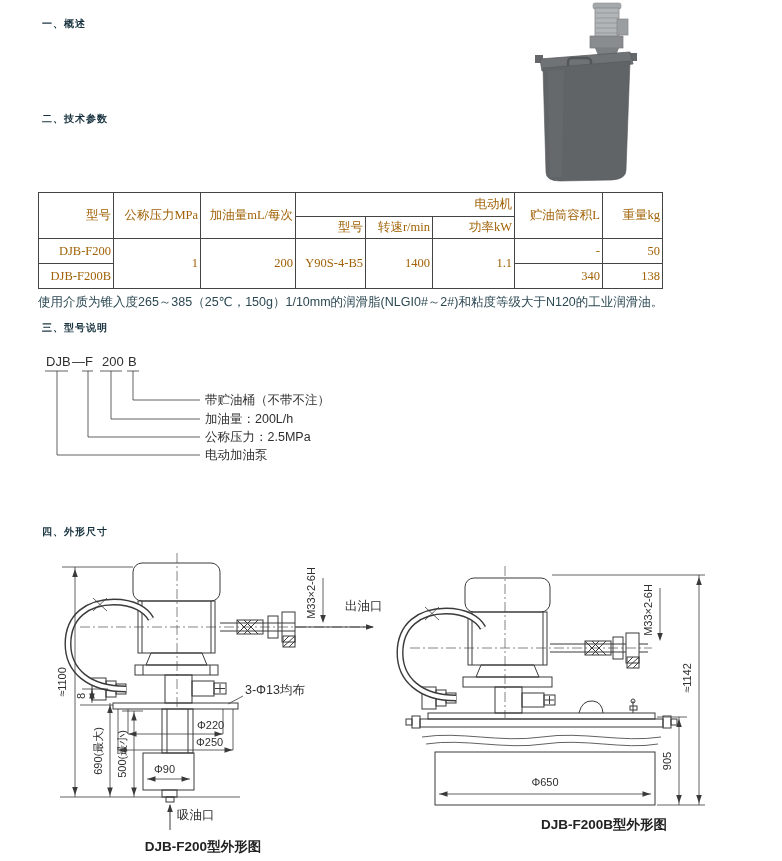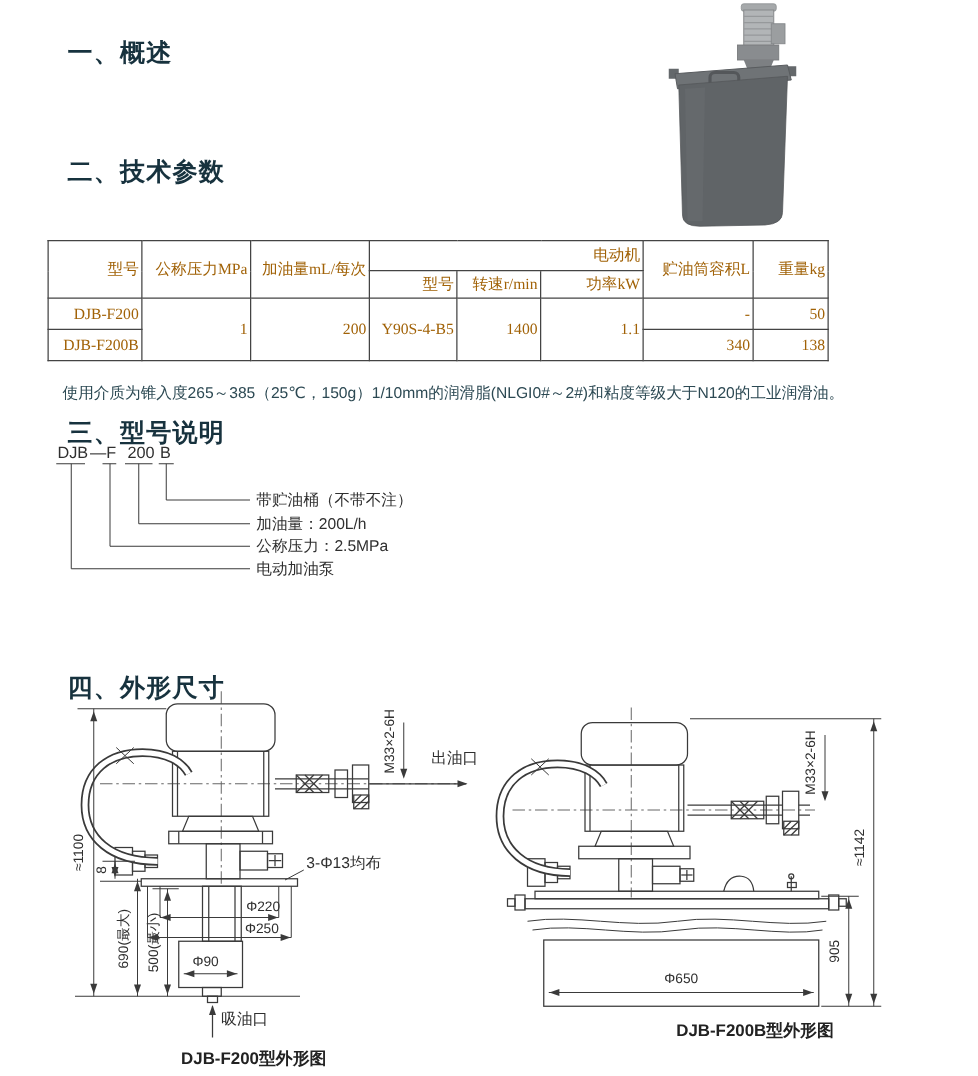--- a/index.html
+++ b/index.html
@@ -1,25 +1,25 @@
 <!DOCTYPE html>
 <html><head>
 <meta charset="utf-8">
 <style>
   html,body{margin:0;padding:0;background:#fff;}
   .page{position:relative;width:782px;height:861px;background:#ffffff;overflow:hidden;
         font-family:"Liberation Sans","DejaVu Sans",sans-serif;}
-  .h{position:absolute;margin:16px;font-size:20px;font-weight:bold;color:#17323e;letter-spacing:1px;}
+  .h{position:absolute;margin:4px;font-size:10px;font-weight:bold;color:#17323e;letter-spacing:1px;}
   .s1{left:38px;top:13px;}
   .s2{left:38px;top:108px;}
   .s3{left:38px;top:317px;}
   .s4{left:38px;top:521px;}
   .body-text{position:absolute;left:38px;top:36px;width:502px;margin:0;
              font-size:13.5px;line-height:20px;color:#2c4953;text-align:justify;}
-  .note{position:absolute;left:38px;top:294px;width:660px;margin:12px;
+  .note{position:absolute;left:38px;top:294px;width:660px;margin:0;
         font-size:12.5px;color:#2c4953;}
   .photo-wrap{position:absolute;left:533px;top:2px;width:108px;height:182px;}
   .params-table{position:absolute;left:38px;top:192px;border-collapse:collapse;
                 table-layout:fixed;font-size:12.5px;color:#a16207;text-align:right;font-family:Liberation Serif, serif;}
   .params-table th,.params-table td{border:1px solid #444;font-weight:normal;padding:0 2px;}
   .legend-svg{position:absolute;left:38px;top:348px;}
   .drawings-svg{position:absolute;left:30px;top:548px;}
   svg text{fill:#2f2f2f;font-family:"Liberation Sans","DejaVu Sans",sans-serif;}
   .dline{stroke:#3a3a3a;stroke-width:1;fill:none;}
   .dthin{stroke:#3a3a3a;stroke-width:0.8;fill:none;}

